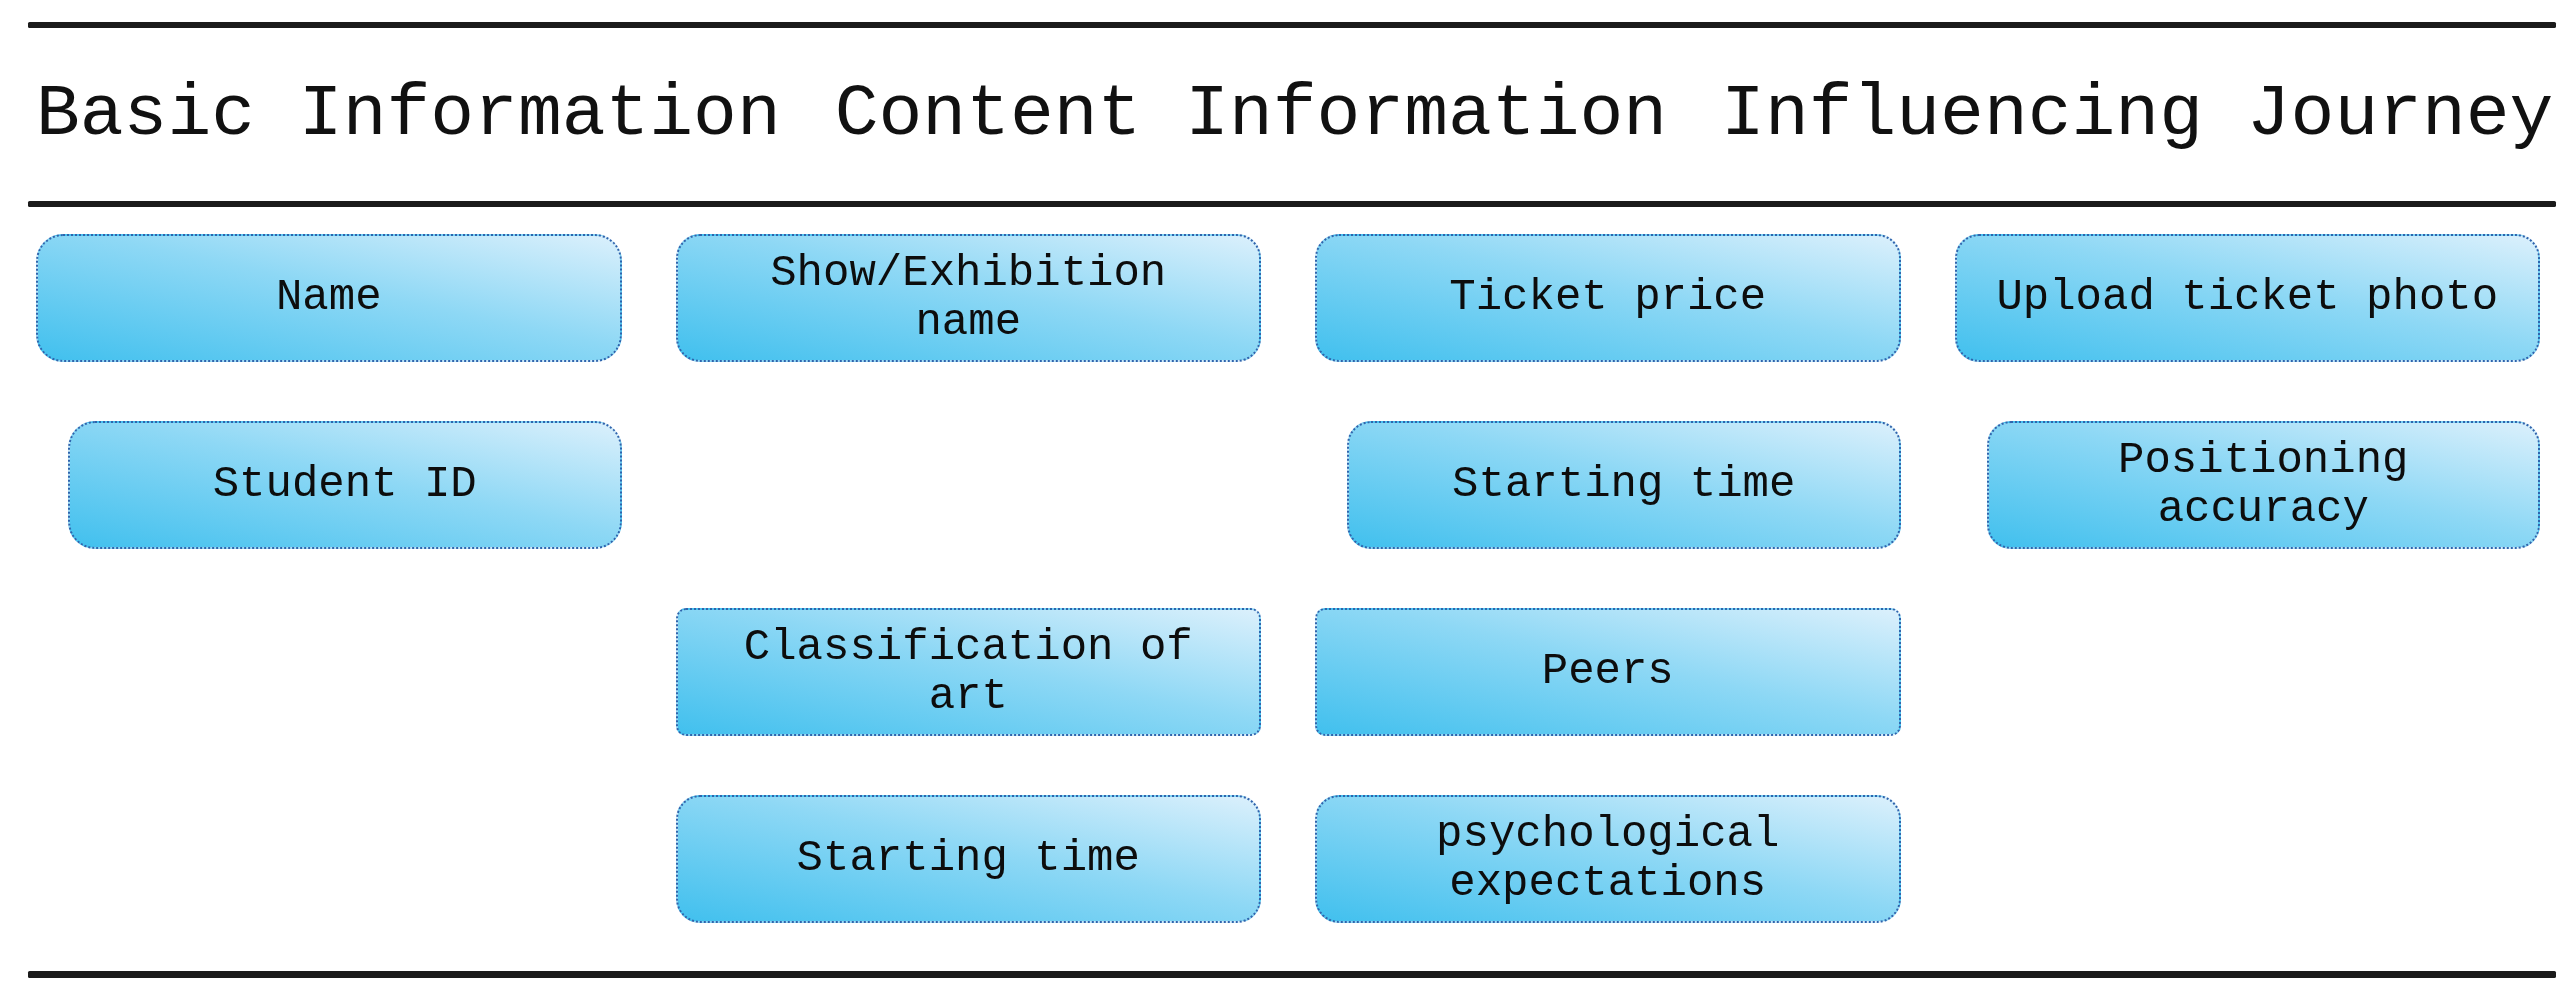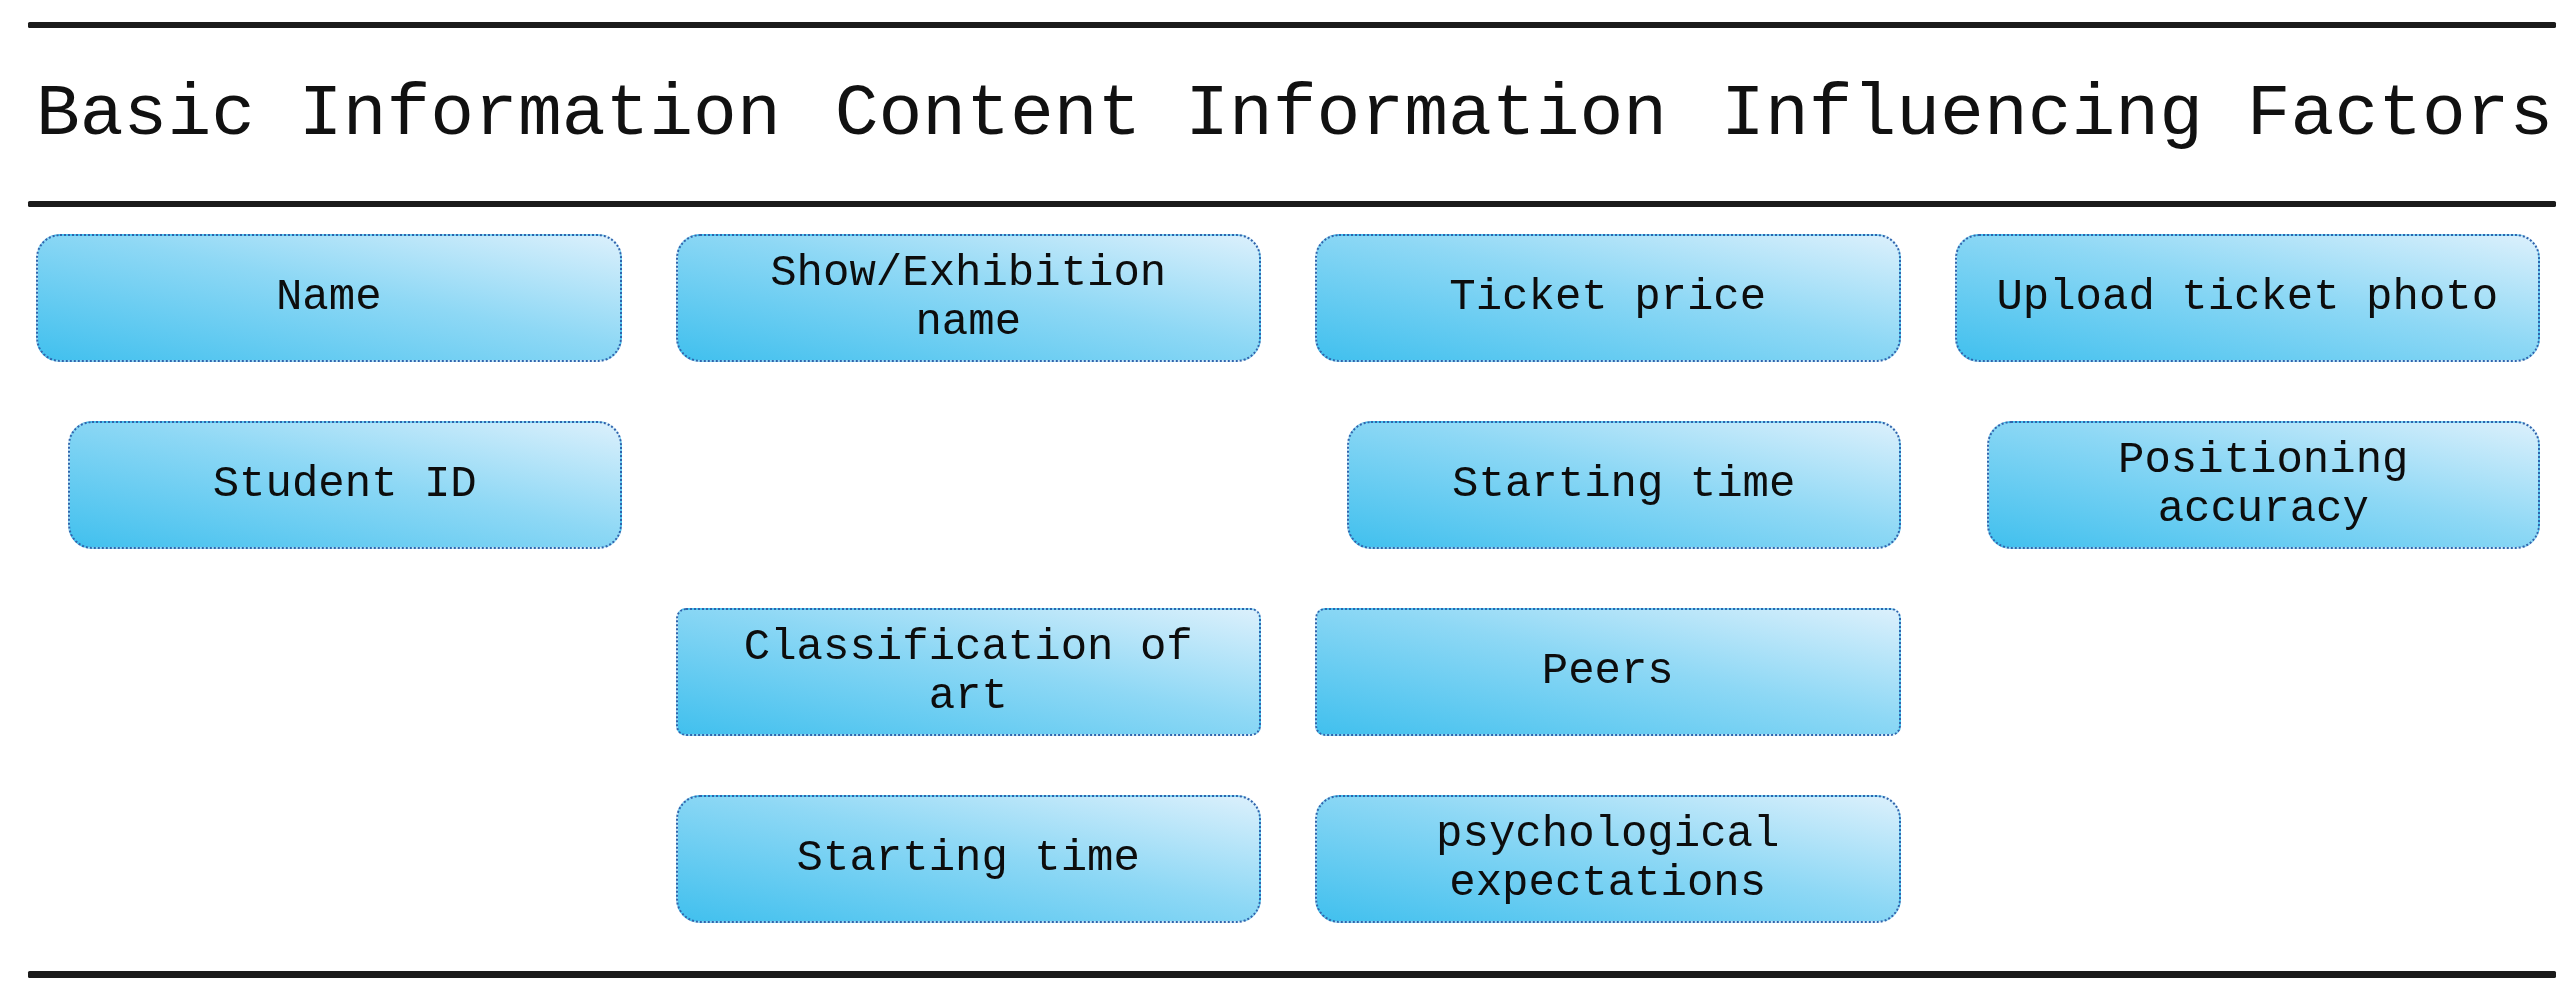--- a/index.html
+++ b/index.html
@@ -67,40 +67,40 @@
     background: linear-gradient(to top right, #41c0ee 0%, #8ed8f5 55%, #dbf0fc 100%);
     display: flex;
     align-items: center;
     justify-content: center;
     text-align: center;
     font-size: 44px;
     line-height: 1.12;
     color: #0d0d0d;
     padding: 0 32px;
   }
-  .c1 { grid-column: 1; }
+  .c1 { grid-column: 1; border-radius: 27px; }
   .c2 { grid-column: 2; }
   .c3 { grid-column: 3; }
   .c4 { grid-column: 4; }
   .r1 { grid-row: 1; }
   .r2 { grid-row: 2; margin-left: 32px; }
   .r3 { grid-row: 3; border-radius: 10px; }
   .r4 { grid-row: 4; }
 </style>
 </head>
 <body>
 
 <div class="canvas">
 
   <div class="rule rule-top"></div>
 
   <div class="header-row">
     <div class="header-cell">Basic Information</div>
     <div class="header-cell">Content Information</div>
-    <div class="header-cell">Influencing Factors</div>
+    <div class="header-cell">Influencing Journey</div>
     <div class="header-cell">Others</div>
   </div>
 
   <div class="rule rule-mid"></div>
 
   <div class="grid">
 
     <div class="box c1 r1">Name</div>
     <div class="box c1 r2">Student ID</div>
 

